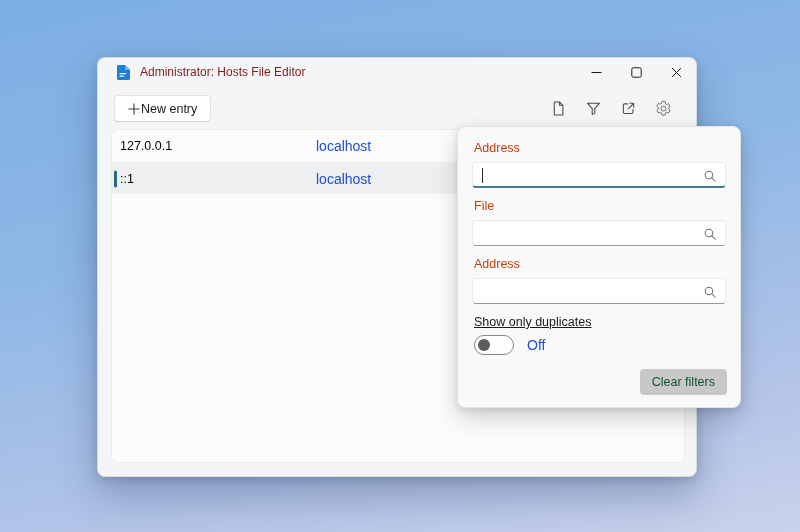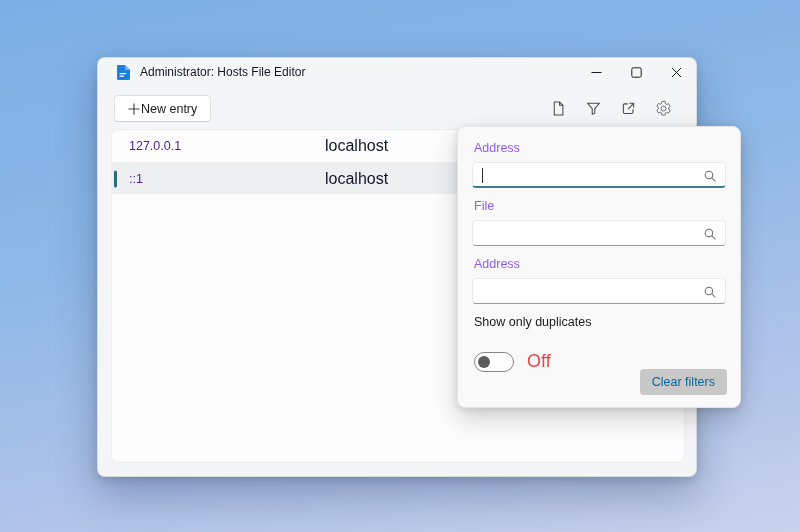--- a/index.html
+++ b/index.html
@@ -14,21 +14,21 @@
   
   .window {
     position:absolute; left:97px; top:57px; width:600px; height:420px;
     background:#f4f5f6;
     border:1px solid rgba(0,0,0,0.10);
     border-radius:8px;
     box-shadow:0 18px 40px rgba(25,45,85,0.30), 0 3px 10px rgba(25,45,85,0.18);
   }
   .titlebar { height:28px; display:flex; align-items:center; padding-left:18px; }
   .app-icon { width:14px; height:15px; flex:0 0 auto; }
-  .title-text { margin-left:10px; font-size:12px; color:#0f172a; }
+  .title-text { margin-left:10px; font-size:12px; color:#7f1d1d; }
   .win-controls { margin-left:auto; display:flex; height:100%; }
   .win-btn { width:40px; height:100%; display:flex; align-items:center; justify-content:center; cursor:default; }
 
   
   .toolbar { display:flex; align-items:center; justify-content:space-between; padding:9px 16px 0 16px; }
   .new-entry-btn {
     display:inline-flex; align-items:center; gap:1px;
     height:27px; padding:0 13px;
     background:#ffffff; border:1px solid #e2e2e2; border-bottom-color:#cfcfcf;
     border-radius:4px; font-size:12.5px; color:#1b1b1b;
@@ -36,65 +36,65 @@
   .tool-icons { display:flex; align-items:center; gap:6px; padding-right:2px; }
   .tool-btn { width:29px; height:27px; display:flex; align-items:center; justify-content:center; border-radius:4px; }
 
   
   .list-panel {
     position:absolute; left:13px; top:71px; width:574px; height:334px;
     background:#fcfcfd; border:1px solid #ececee; border-radius:7px; overflow:hidden;
   }
   .row { position:relative; height:32px; display:flex; align-items:center; font-size:12.5px; }
   .row + .row { border-top:1px solid #f1f1f2; }
-  .row .addr { margin-left:17px; width:196px; color:#4c1d95; }
-  .row .hosts { color:#0f172a; font-size:16px; }
+  .row .addr { margin-left:8px; width:196px; color:#000000; }
+  .row .hosts { color:#1d4ed8; font-size:14px; }
   .row-selected { background:#edeff1; }
   .sel-bar {
     position:absolute; left:2px; top:50%; transform:translateY(-50%);
     width:3px; height:17px; border-radius:2px; background:var(--sel-bar,#2b6c7c);
   }
 
   
   .popup {
     position:absolute; left:457px; top:126px; width:284px; height:282px;
     background:#f9f9f9; border:1px solid #e4e4e4; border-radius:8px;
     box-shadow:0 10px 24px rgba(0,0,0,0.18), 0 2px 6px rgba(0,0,0,0.10);
     padding:11px 14px; z-index:10;
   }
-  .field-label { font-size:12.5px; color:#8b5cf6; margin:3px 0 7px 2px; }
+  .field-label { font-size:12.5px; color:#c2410c; margin:3px 0 7px 2px; }
   .search-box {
     position:relative; height:26px; margin-bottom:11px;
     background:#ffffff; border:1px solid #e9e9e9; border-bottom:1px solid #9a9a9a;
     border-radius:4px;
   }
   .search-box.focused { border-bottom:2px solid var(--accent,#3f7e8d); }
   .search-box input {
     width:100%; height:100%; border:none; outline:none; background:transparent;
     padding:0 28px 0 9px; font-family:"Liberation Sans",sans-serif; font-size:12.5px; color:#1b1b1b;
   }
   .caret { position:absolute; left:9px; top:5px; width:1px; height:15px; background:#2b2b2b; }
   .mag { position:absolute; right:8px; top:6px; }
 
-  .dup-label { font-size:12.5px; margin:8px 0 22px 2px; }
+  .dup-label { font-size:12.5px; margin:8px 0 6px 2px;text-decoration:underline; }
   .toggle-row { display:flex; align-items:center; gap:13px; margin-left:2px; }
   .toggle {
     width:40px; height:20px; border:1px solid #868686; border-radius:10px;
     background:#fdfdfd; position:relative;
   }
   .toggle .knob {
     position:absolute; left:3px; top:3px; width:12px; height:12px;
     border-radius:50%; background:#5c5c5c;
   }
-  .toggle-state { font-size:18px; color:#ef4444; }
+  .toggle-state { font-size:14px; color:#1d4ed8; }
 
   .popup-footer { position:absolute; right:13px; bottom:12px; }
   .clear-btn {
     height:26px; padding:0 12px; border:none; border-radius:4px;
-    background:#c8c8c8; color:#0369a1; font-size:12.5px;
+    background:#c8c8c8; color:#14532d; font-size:12.5px;
     font-family:"Liberation Sans",sans-serif;
   }
 
   svg { display:block; }
 </style>
 </head>
 <body>
 
 <div class="window">
 

